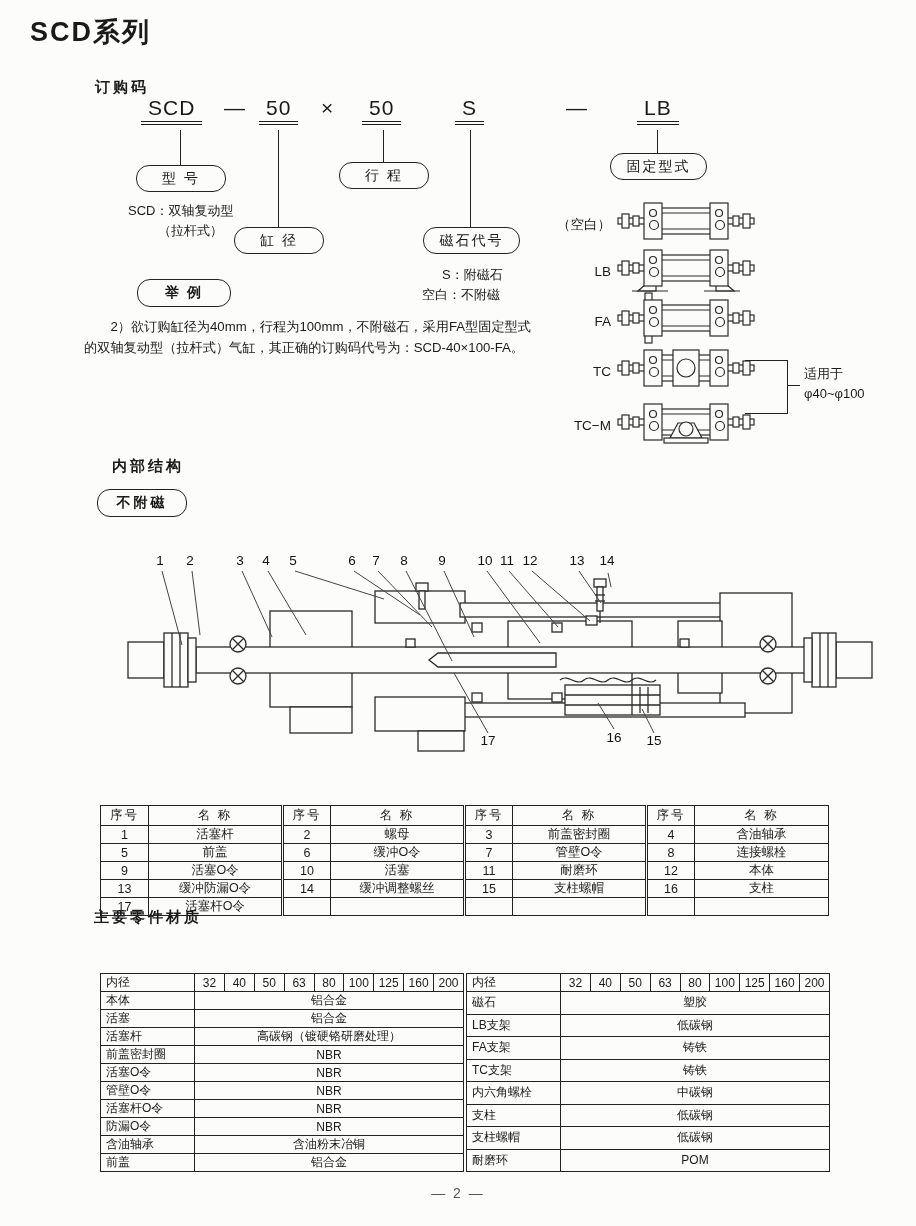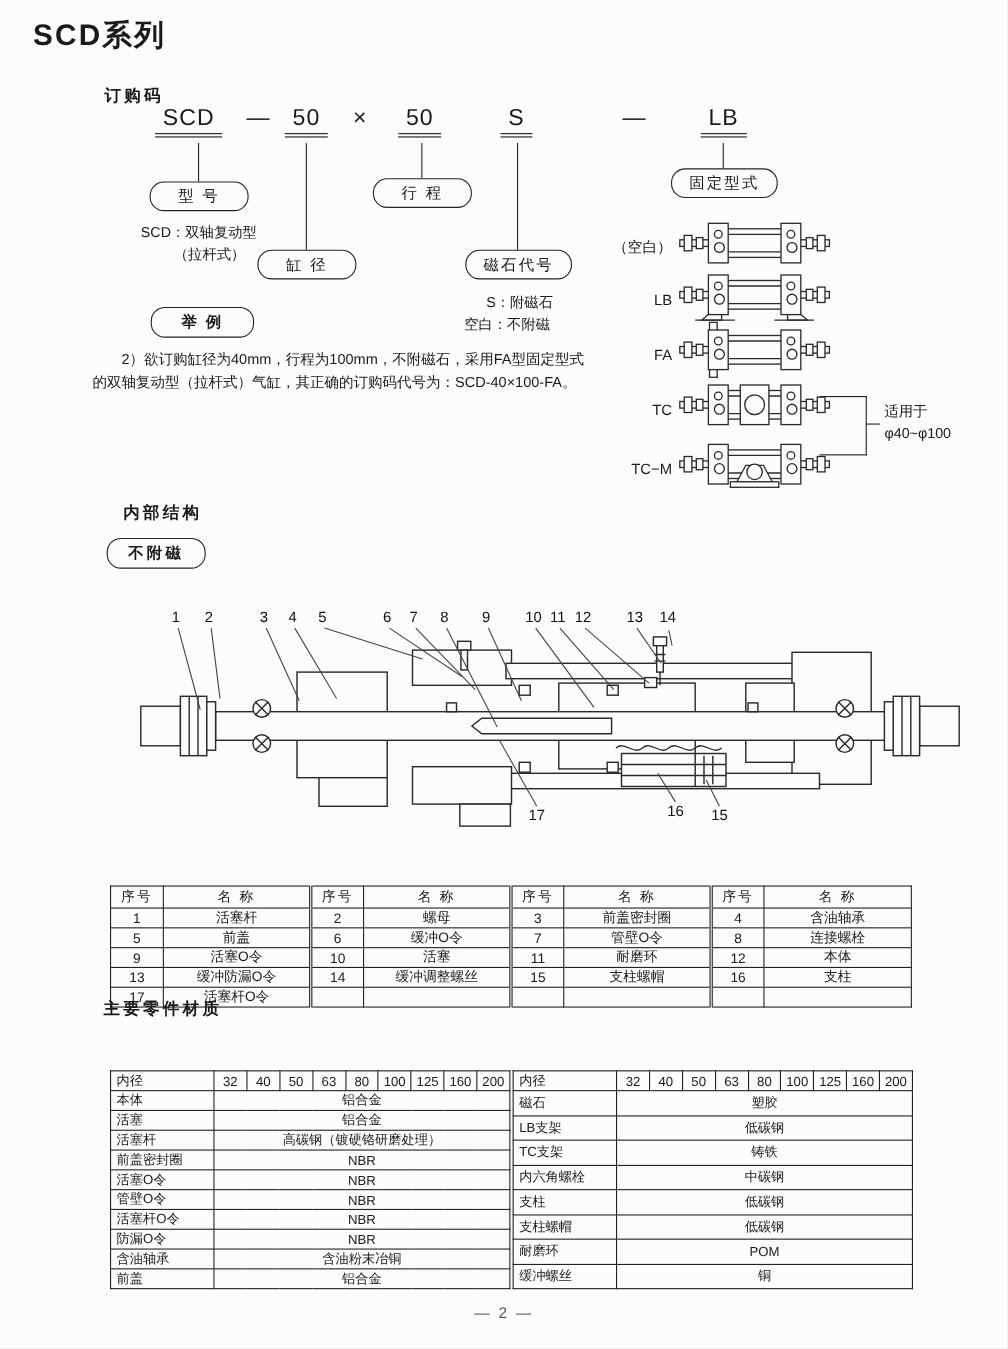--- a/index.html
+++ b/index.html
@@ -492,42 +492,42 @@
         <tbody>
           <tr>
             <td class="lbl">磁石</td>
             <td colspan="9">塑胶</td>
           </tr>
           <tr>
             <td class="lbl">LB支架</td>
             <td colspan="9">低碳钢</td>
           </tr>
           <tr>
+            <td class="lbl">FA支架</td>
+            <td colspan="9">铸铁</td>
+          </tr>
+          <tr>
             <td class="lbl">TC支架</td>
             <td colspan="9">铸铁</td>
           </tr>
           <tr>
             <td class="lbl">内六角螺栓</td>
             <td colspan="9">中碳钢</td>
           </tr>
           <tr>
             <td class="lbl">支柱</td>
             <td colspan="9">低碳钢</td>
           </tr>
           <tr>
             <td class="lbl">支柱螺帽</td>
             <td colspan="9">低碳钢</td>
           </tr>
           <tr>
             <td class="lbl">耐磨环</td>
             <td colspan="9">POM</td>
-          </tr>
-          <tr>
-            <td class="lbl">缓冲螺丝</td>
-            <td colspan="9">铜</td>
           </tr>
         </tbody>
     </table>
   </div>
 
   <div class="abs page-num" style="left:0;right:0;top:1185px;">— 2 —</div>
 
 </div>
 
 </body></html>

